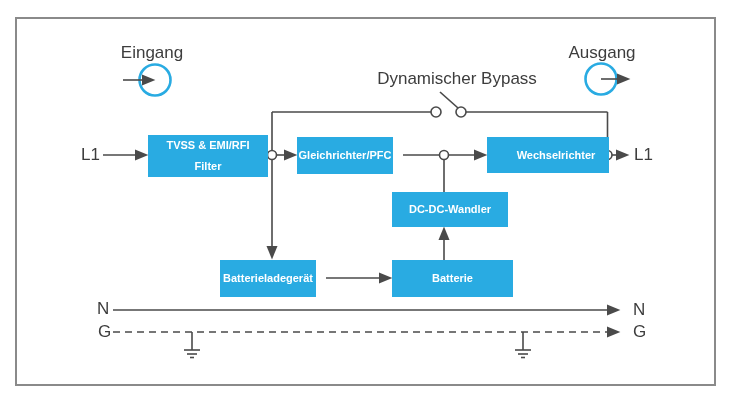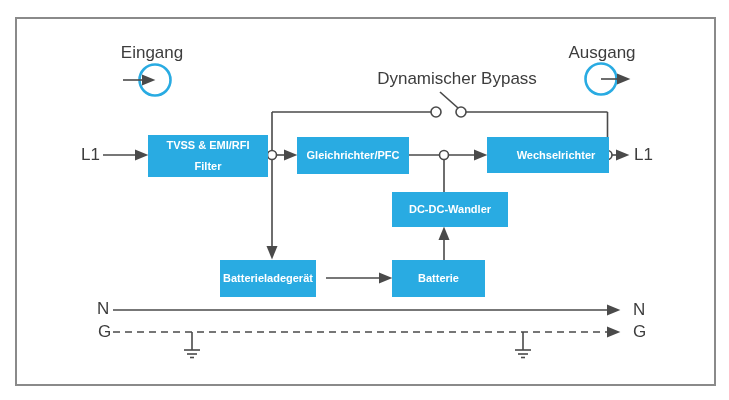--- a/index.html
+++ b/index.html
@@ -122,18 +122,18 @@
 
   <div class="lbl" style="left:81px;top:148px;">L1</div>
   <div class="lbl" style="left:634px;top:148px;">L1</div>
 
   <div class="lbl" style="left:97px;top:302px;">N</div>
   <div class="lbl" style="left:98px;top:325px;">G</div>
   <div class="lbl" style="left:633px;top:303px;">N</div>
   <div class="lbl" style="left:633px;top:325px;">G</div>
 
   <div class="box" style="left:148px;top:135px;width:108px;height:42px;padding:0 6px;">TVSS &amp; EMI/RFI Filter</div>
-  <div class="box nowrap" style="left:297px;top:137px;width:112px;height:37px;">Gleichrichter/PFC</div>
+  <div class="box nowrap" style="left:297px;top:137px;width:96px;height:37px;">Gleichrichter/PFC</div>
   <div class="box nowrap" style="left:487px;top:137px;width:106px;height:36px;padding-left:16px;">Wechselrichter</div>
   <div class="box nowrap" style="left:392px;top:192px;width:116px;height:35px;">DC-DC-Wandler</div>
   <div class="box nowrap" style="left:220px;top:260px;width:96px;height:37px;">Batterieladegerät</div>
-  <div class="box nowrap" style="left:392px;top:260px;width:93px;height:37px;text-align:right;">Batterie</div>
+  <div class="box nowrap" style="left:392px;top:260px;width:121px;height:37px;text-align:right;">Batterie</div>
 </div>
 
 </body></html>

